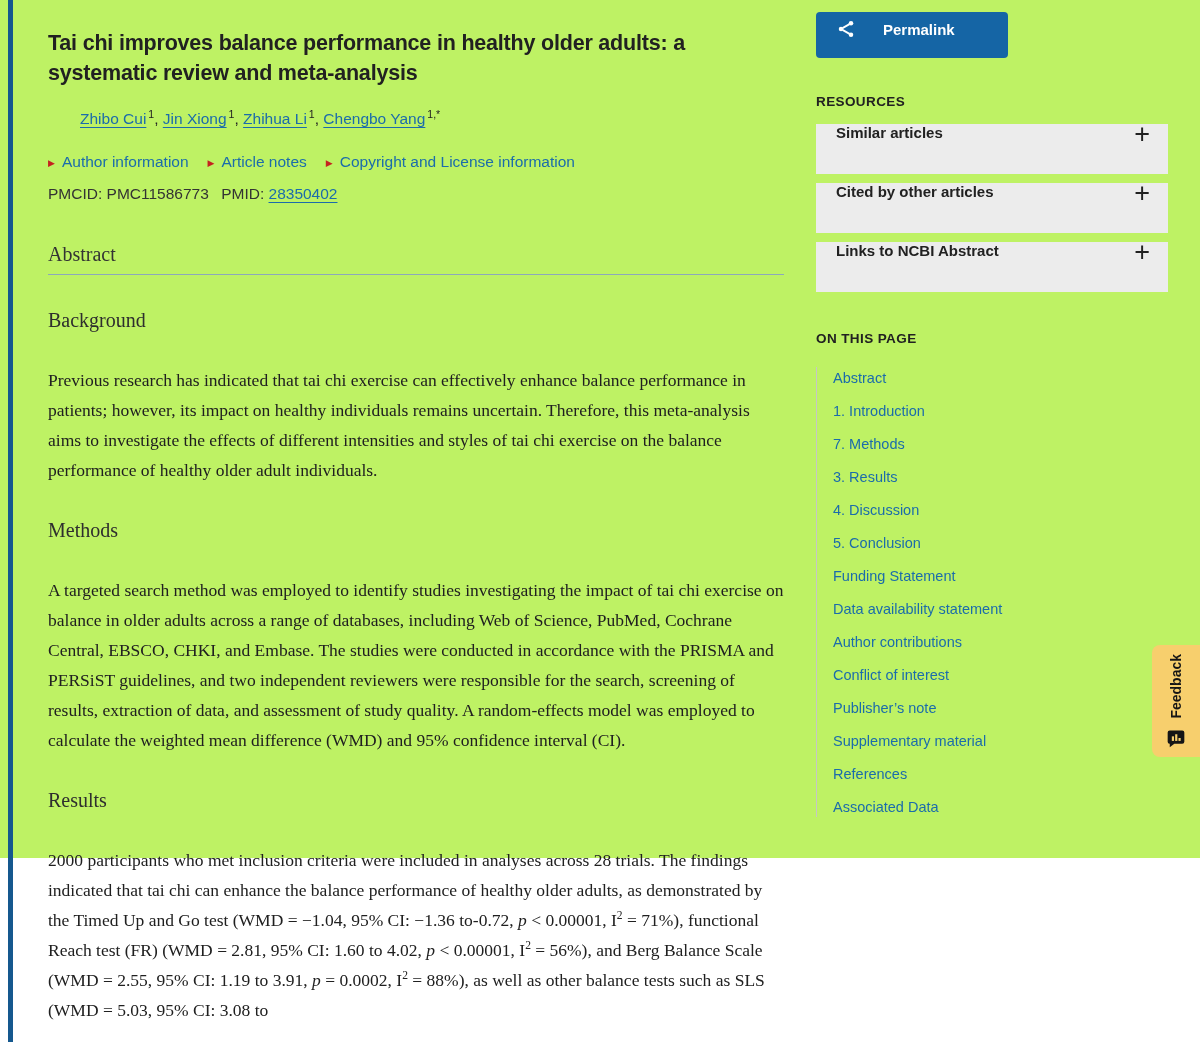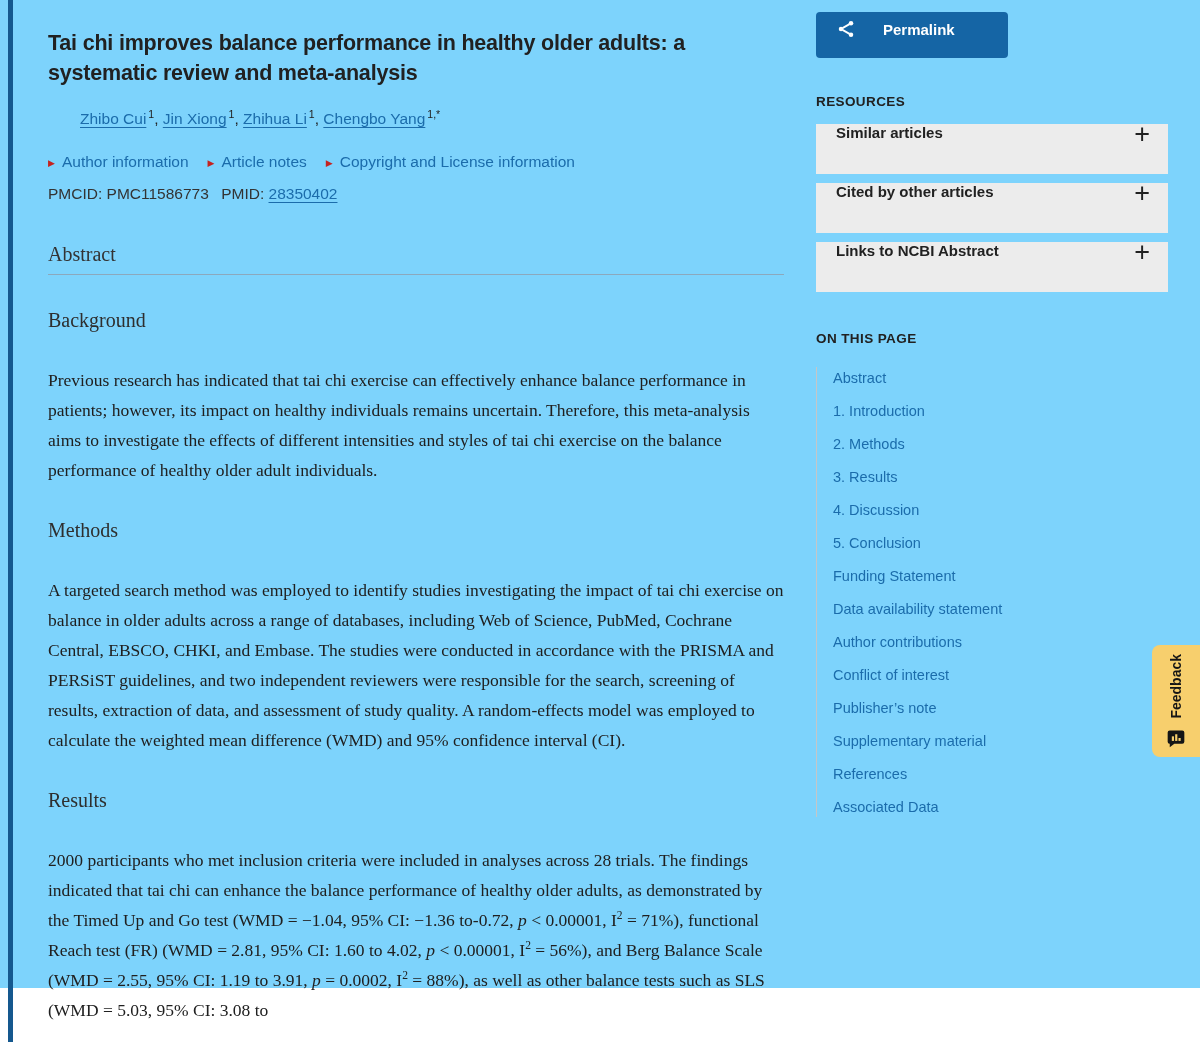--- a/index.html
+++ b/index.html
@@ -1,18 +1,18 @@
 <!DOCTYPE html>
 <html><head>
 <meta charset="utf-8">
 <style>
   html,body{margin:0;padding:0;background:#ffffff;}
   body{width:1200px;height:1042px;overflow:hidden;position:relative;
        font-family:"Liberation Sans", sans-serif;-webkit-font-smoothing:antialiased;}
-  .page{position:relative;width:1200px;height:988px;background:#7dd3fc;}
+  .page{position:relative;width:1200px;height:858px;background:#bef264;}
 
   
   .left-bar{position:absolute;left:8px;top:0;width:5px;height:1042px;background:#15588e;}
 
   
   .content{position:absolute;left:48px;top:0;width:736px;}
   h1.title{margin:28px 0 0;font-size:21.5px;line-height:30px;font-weight:700;
            color:#212121;letter-spacing:-0.2px;}
   .authors{margin-top:22px;font-size:15.5px;color:#212121;margin-left:32px;}
   .authors a{color:#1b6cab;text-decoration:underline;text-underline-offset:3px;cursor:pointer;}
@@ -143,21 +143,21 @@
     <button class="acc">
       <span class="acc-label">Links to NCBI Abstract</span>
       <span class="plus">+</span>
     </button>
 
     <div class="side-heading otp-heading">ON THIS PAGE</div>
 
     <ul class="toc">
       <li><a>Abstract</a></li>
       <li><a>1. Introduction</a></li>
-      <li><a>2. Methods</a></li>
+      <li><a>7. Methods</a></li>
       <li><a>3. Results</a></li>
       <li><a>4. Discussion</a></li>
       <li><a>5. Conclusion</a></li>
       <li><a>Funding Statement</a></li>
       <li><a>Data availability statement</a></li>
       <li><a>Author contributions</a></li>
       <li><a>Conflict of interest</a></li>
       <li><a>Publisher’s note</a></li>
       <li><a>Supplementary material</a></li>
       <li><a>References</a></li>

